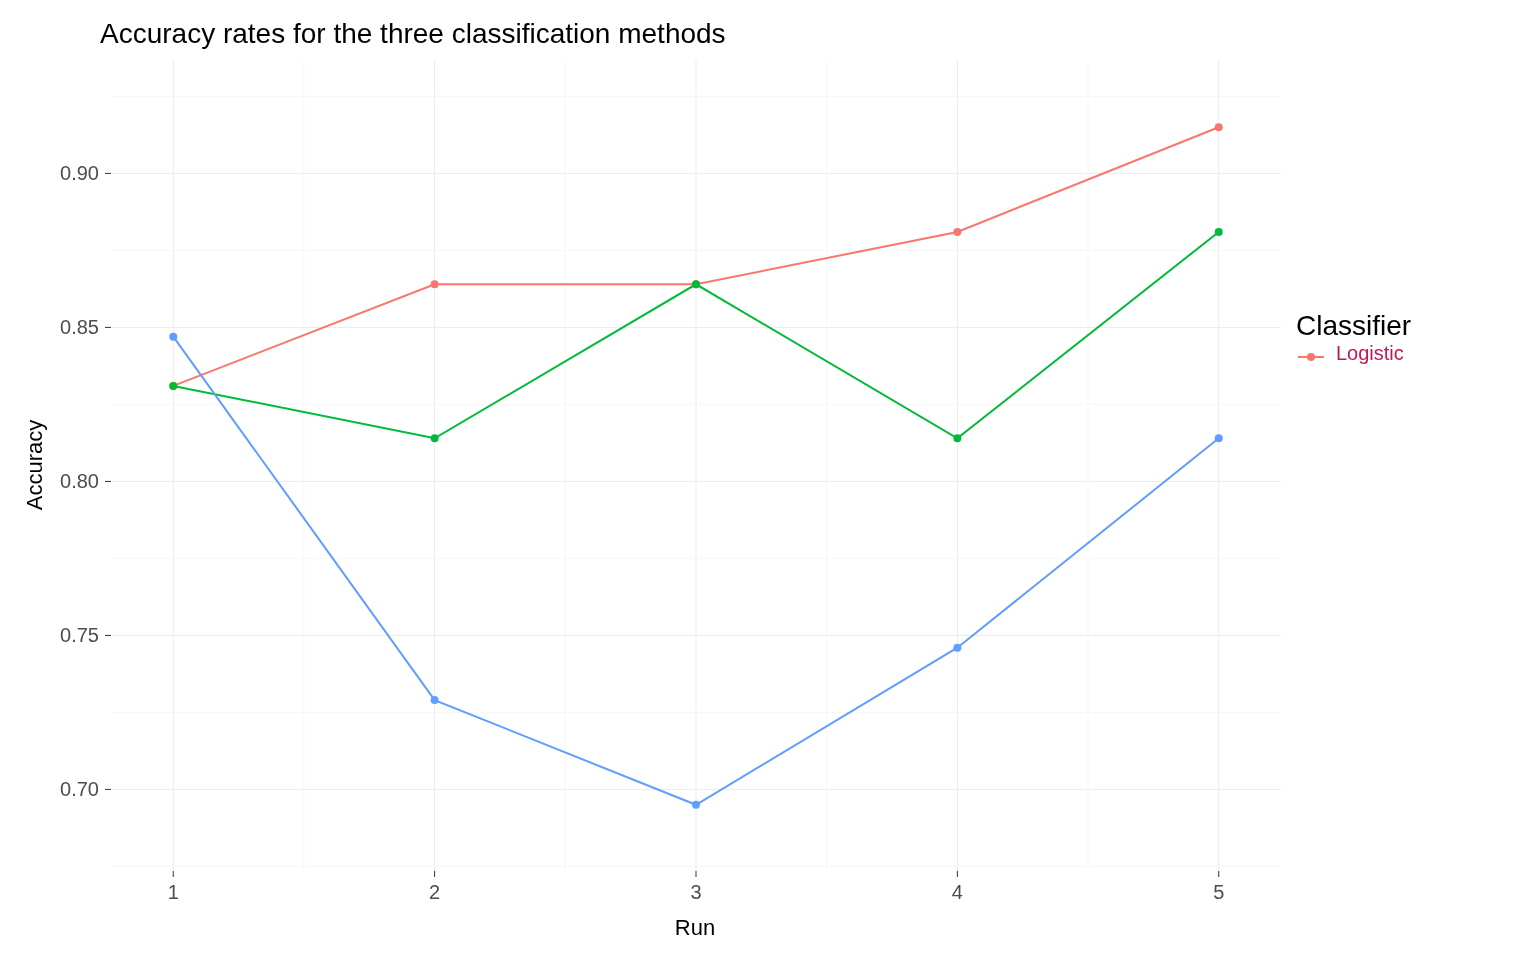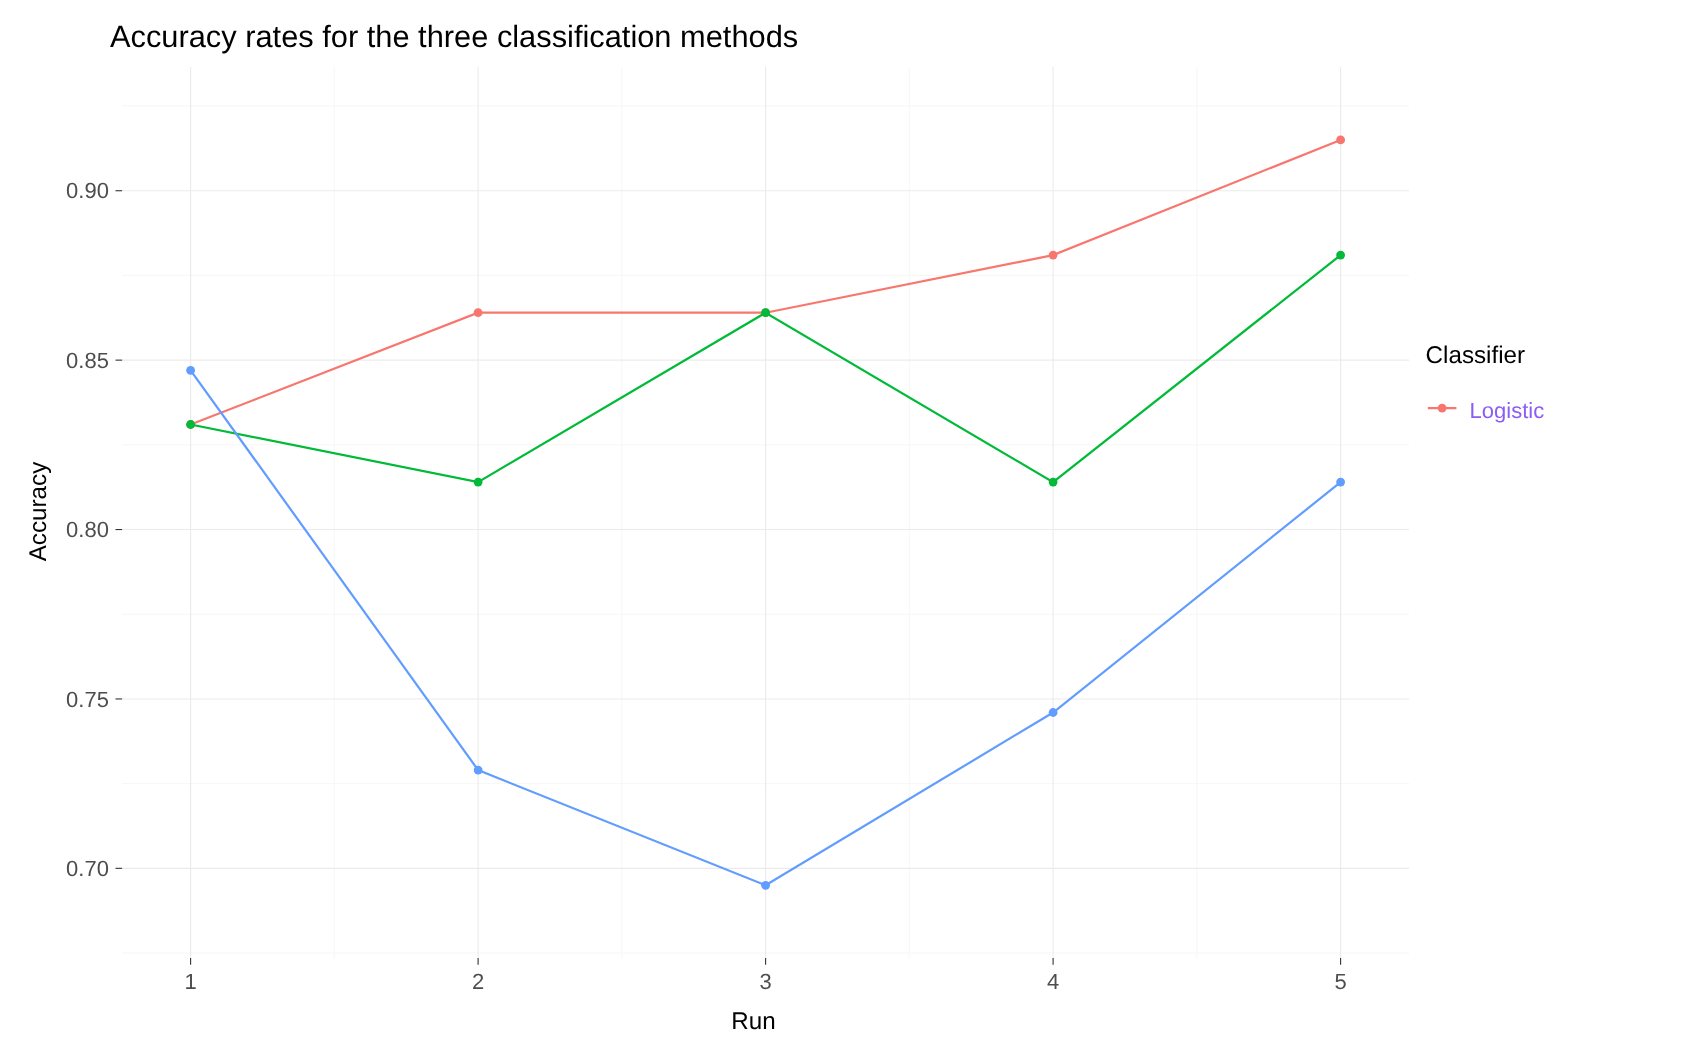--- a/index.html
+++ b/index.html
@@ -47,43 +47,42 @@
   .series circle {
     r: 4;
   }
   .legend {
     position: absolute;
     right: 60px;
     top: 310px;
     width: 180px;
   }
   .legend-title {
-    font-size: 22px;
-    margin-bottom: 14px;
+    font-size: 28px;
   }
   .legend-item {
     display: flex;
-    align-items: flex-end;
+    align-items: flex-start;
     height: 36px;
     font-size: 20px;
-    color: #8b5cf6;
+    color: #be185d;
   }
   .legend-swatch {
     width: 30px;
     height: 30px;
     margin-right: 10px;
     display: flex;
     align-items: center;
     justify-content: center;
     background: #ffffff;
   }
   .legend-swatch svg { display:block; }
   .xlabel {
     position: absolute;
-    left: 100px;
+    left: 110px;
     width: 1170px;
     top: 915px;
     text-align: center;
     font-size: 22px;
   }
   .ylabel {
     position: absolute;
     left: 20px;
     top: 60px;
     height: 810px;

